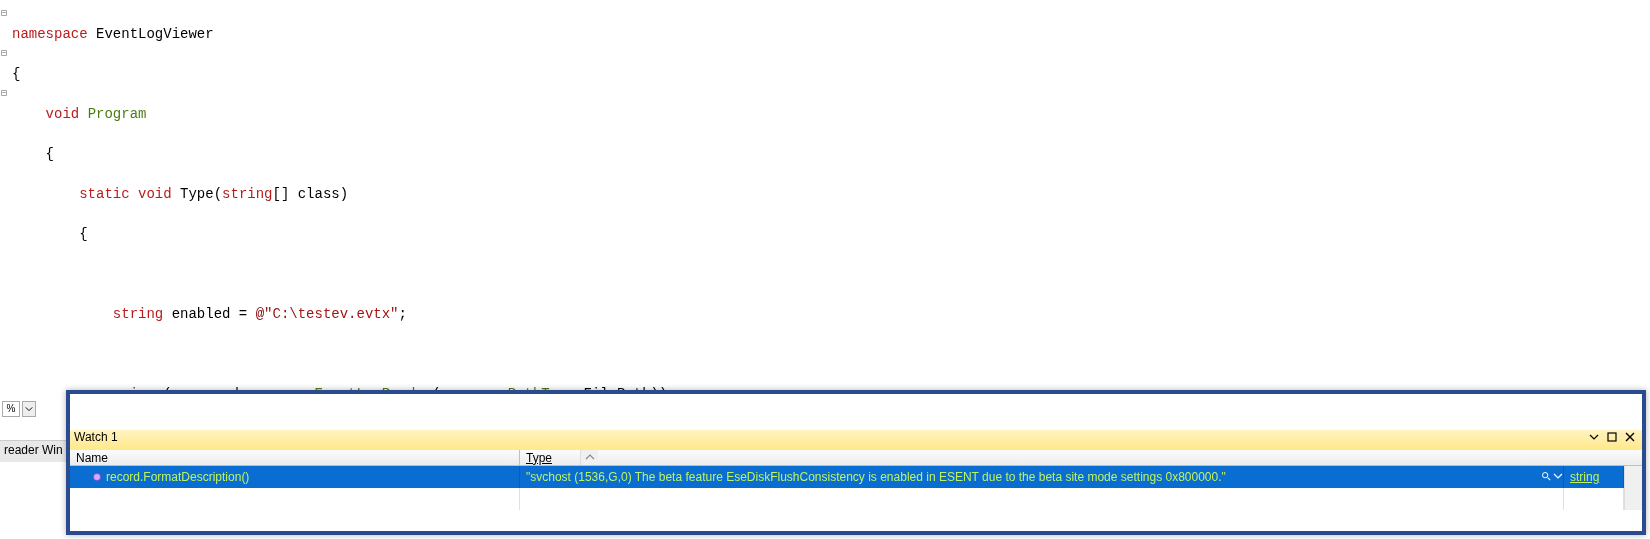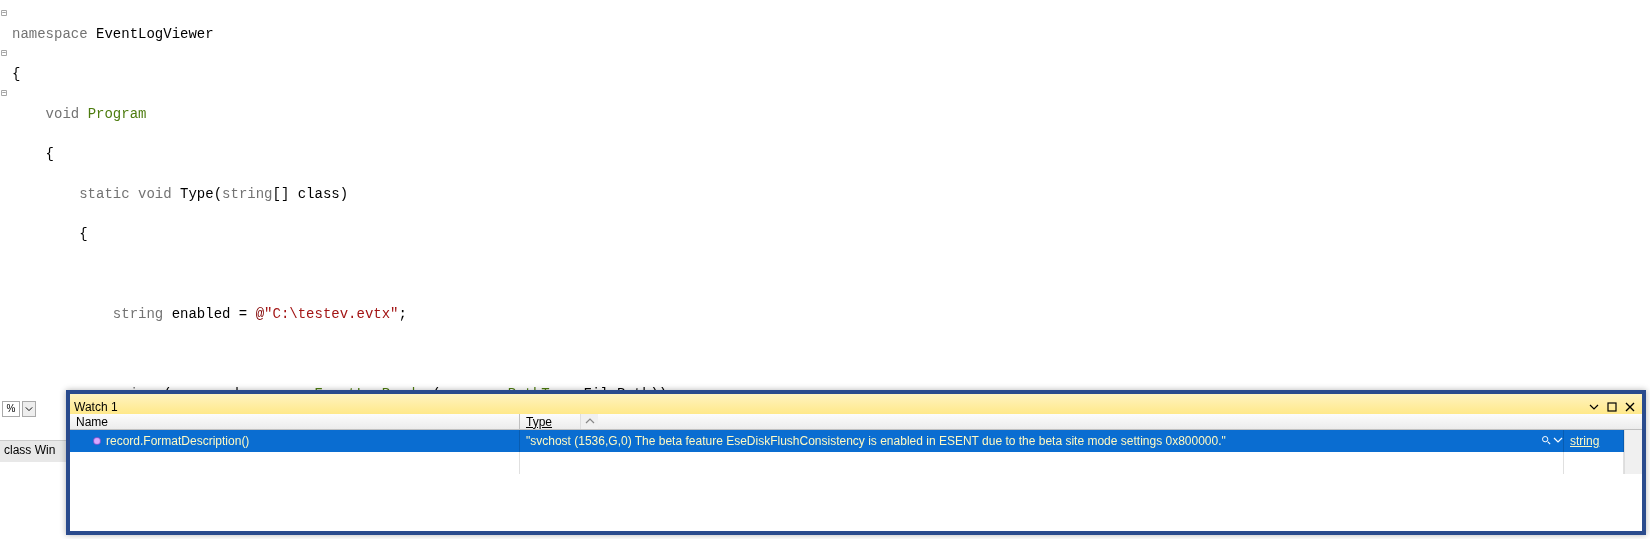--- a/index.html
+++ b/index.html
@@ -21,21 +21,21 @@
     .outline-marker {
       position: absolute;
       left: 0;
       color: #888;
       font-size: 10px;
       line-height: 20px;
       width: 8px;
       text-align: center;
       cursor: pointer;
     }
-    .kw { color: #737373; }
+    .kw { color: #b91c1c; }
     .type { color: #4d7c0f; }
     .str { color: #a31515; }
     .at { color: #800000; }
     .code-line { display: block; padding-left: 2px; }
 
     .bottom-toolbar {
       position: absolute;
       left: 0;
       top: 398px;
       height: 22px;
@@ -94,23 +94,24 @@
       box-shadow: 0 0 6px rgba(0,0,0,0.3);
       font-family: 'Segoe UI', Tahoma, sans-serif;
       font-size: 12px;
       display: flex;
       flex-direction: column;
     }
     .watch-title {
       background: linear-gradient(#fff3c0, #ffe98a);
       height: 20px;
       display: flex;
-      align-items: flex-end;
+      align-items: flex-start;
       padding: 0 4px;
       color: #000;
+      margin-top: 36px;
     }
     .watch-title .title-text { flex: 1; }
     .watch-title .btn {
       width: 16px;
       height: 14px;
       display: flex;
       align-items: center;
       justify-content: center;
       cursor: pointer;
       margin-left: 2px;
@@ -136,21 +137,21 @@
     .scroll-gutter { width: 18px; background: #f0f0f0; border-left: 1px solid #ddd; height: 100%; display:flex; align-items:flex-start; justify-content:center; padding-top:2px;}
     .scroll-gutter svg { width:10px; height:10px; }
 
     .watch-row {
       display: flex;
       height: 22px;
       align-items: center;
     }
     .watch-row.selected {
       background: #0a6dd1;
-      color: #fef9c3;
+      color: #bef264;
     }
     .watch-row .col-name,
     .watch-row .col-value,
     .watch-row .col-type { border-right: 1px solid rgba(0,0,0,0.15); }
     .watch-row .expand {
       width: 14px;
       display: inline-flex;
       align-items: center;
       justify-content: center;
     }
@@ -203,21 +204,21 @@
 
 <div class="bottom-toolbar">
   <div class="pct">%</div>
   <div class="dd">
     <svg viewBox="0 0 10 10">
         <path d="M1 3 L5 7 L9 3" fill="none" stroke="#000" stroke-width="1.2"></path>
       </svg>
   </div>
 </div>
 
-<div class="side-tab">class Win</div>
+<div class="side-tab">reader Win</div>
 
 <div class="watch-window">
   <div class="watch-title">
     <span class="title-text">Watch 1</span>
     <span class="btn">
       <svg viewBox="0 0 10 10">
           <path d="M1 3 L5 7 L9 3" fill="none" stroke="#000" stroke-width="1.2"></path>
         </svg>
     </span>
     <span class="btn">

